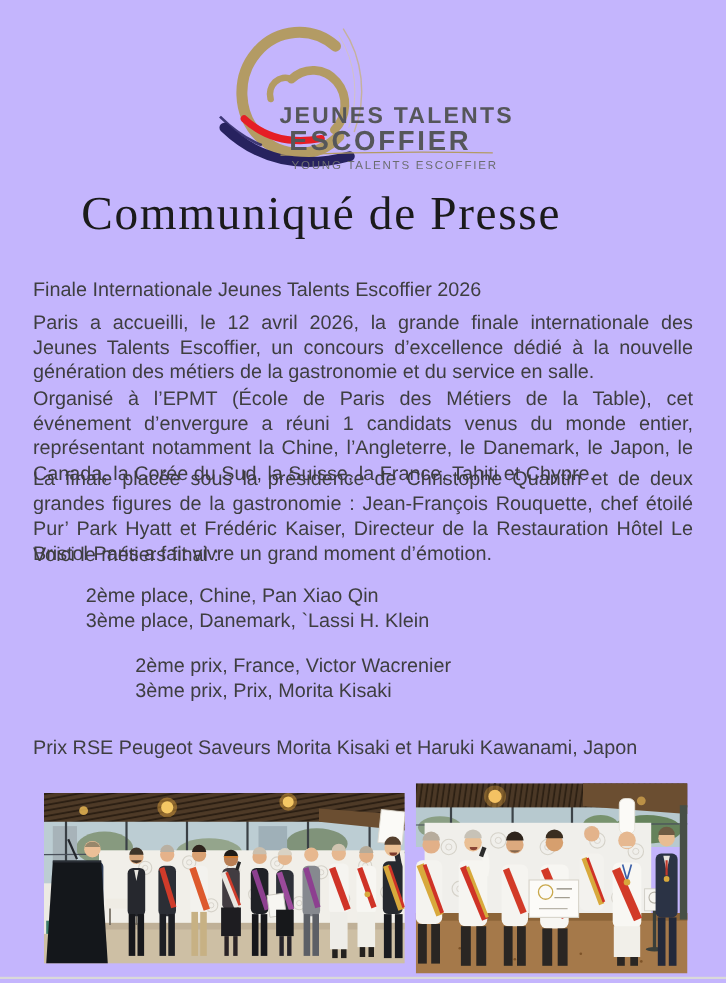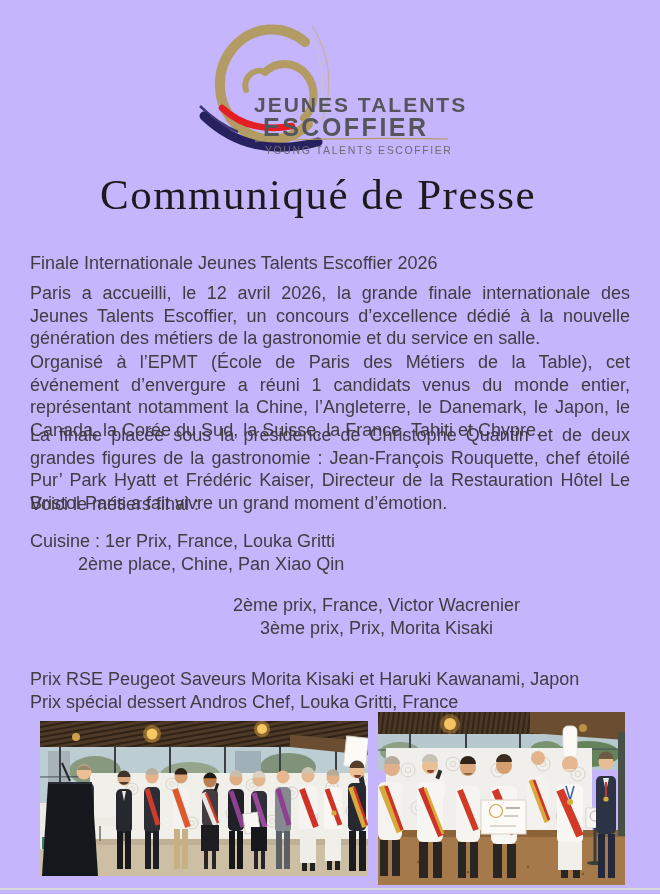--- a/index.html
+++ b/index.html
@@ -4,30 +4,30 @@
 <style>
   html,body { margin:0; padding:0; background:#ffffff; }
   .page {
     position:relative; width:660px; height:894px; background:#c4b5fd;
     font-family:"Liberation Sans", sans-serif; overflow:hidden;
   }
   .logo-wrap { position:absolute; left:170px; top:8px; width:320px; height:158px; }
   .doc-title {
     position:absolute; top:170px; left:0; width:584px; margin:0;
     text-align:center; font-family:"Liberation Serif", serif; font-weight:400;
-    font-size:43px; letter-spacing:1.5px; color:#1b1b1b;padding-left:26px;
+    font-size:43px; letter-spacing:1.5px; color:#1b1b1b;
   }
   .tb {
     position:absolute; left:30px; width:600px;
     font-size:18px; line-height:22.5px; color:#3e3e40; margin:0;
   }
   .just { text-align:justify; }
   .pal { white-space:pre-wrap; }
   .ind1 { padding-left:48px; }
-  .ind2 { padding-left:93px;text-align:center; }
+  .ind2 { padding-left:93px; }
   .photo1 { position:absolute; left:40px;  top:721px; width:328px; height:155px; }
   .photo2 { position:absolute; left:378px; top:712px; width:247px; height:173px; }
   .bottom-rule { position:absolute; left:0; top:888px; width:660px; height:2px; background:#d9d9d9; }
   svg text.logo-big   { font-family:"Liberation Sans", sans-serif; font-weight:bold; fill:#55565a; }
   svg text.logo-small { font-family:"Liberation Sans", sans-serif; fill:#6b6c6f; }
 </style>
 </head>
 <body>
 
 <div class="page">
@@ -59,32 +59,31 @@
 
   <p class="tb" style="top:252px">Finale Internationale Jeunes Talents Escoffier 2026</p>
 
   <p class="tb just" style="top:282px">Paris a accueilli, le 12 avril 2026, la grande finale internationale des Jeunes Talents Escoffier, un concours d’excellence dédié à la nouvelle génération des métiers de la gastronomie et du service en salle.</p>
   <p class="tb just" style="top:351px">Organisé à l’EPMT (École de Paris des Métiers de la Table), cet événement d’envergure a réuni 1 candidats venus du monde entier, représentant notamment la Chine, l’Angleterre, le Danemark, le Japon, le Canada, la Corée du Sud, la Suisse, la France, Tahiti et Chypre.</p>
   <p class="tb just" style="top:424px">La finale placée sous la présidence de Christophe Quantin et de deux grandes figures de la gastronomie : Jean-François Rouquette, chef étoilé Pur’ Park Hyatt et Frédéric Kaiser, Directeur de la Restauration Hôtel Le Bristol Paris a fait vivre un grand moment d’émotion.</p>
 
   <p class="tb" style="top:493px">Voici le métiers final :</p>
 
   <div class="tb" style="top:530px">
-    <div class="pal">Cuisine : 1er Prix, France, Louka Gritti</div>
     <div class="pal ind1">2ème place, Chine, Pan Xiao Qin</div>
+    <div class="pal ind1">3ème place, Danemark, `Lassi H. Klein</div>
   </div>
 
   <div class="tb" style="top:594px">
     <div class="pal ind2">2ème prix, France, Victor Wacrenier</div>
     <div class="pal ind2">3ème prix, Prix, Morita Kisaki</div>
   </div>
 
   <div class="tb" style="top:668px">
     <div>Prix RSE Peugeot Saveurs Morita Kisaki et Haruki Kawanami, Japon</div>
-    <div>Prix spécial dessert Andros Chef, Louka Gritti, France</div>
   </div>
 
   <svg class="photo1" viewBox="0 0 328 155">
     <defs>
       <pattern id="slats1" width="5" height="5" patternUnits="userSpaceOnUse" patternTransform="rotate(80)">
         <rect width="5" height="5" fill="#4e3a27"></rect>
         <line x1="1" y1="0" x2="1" y2="5" stroke="#281c11" stroke-width="1.6"></line>
       </pattern>
       <g id="shield1">
         <circle r="6" fill="none" stroke="#d5d2c9" stroke-width="1"></circle>

